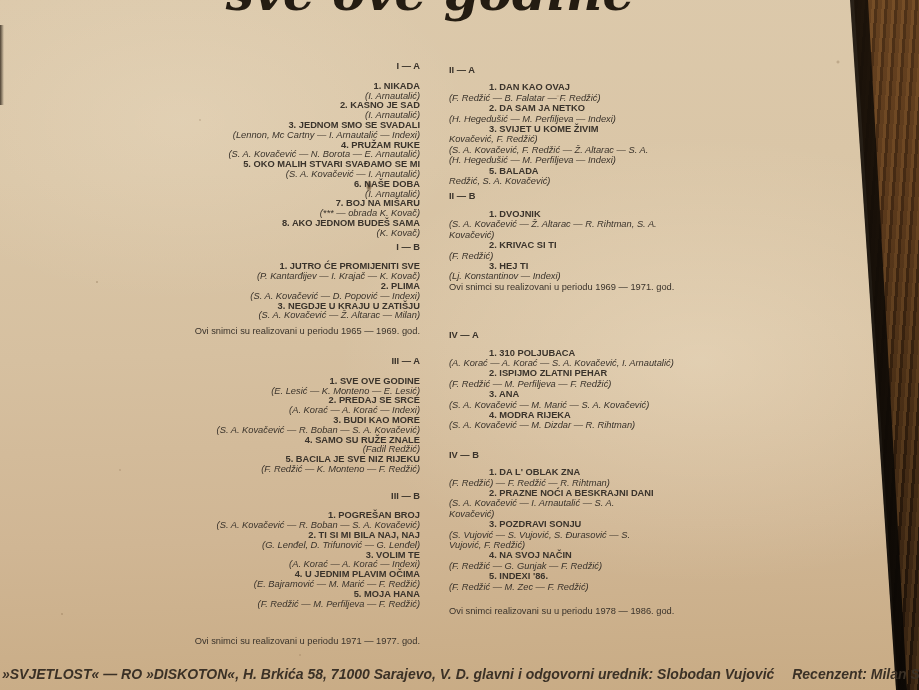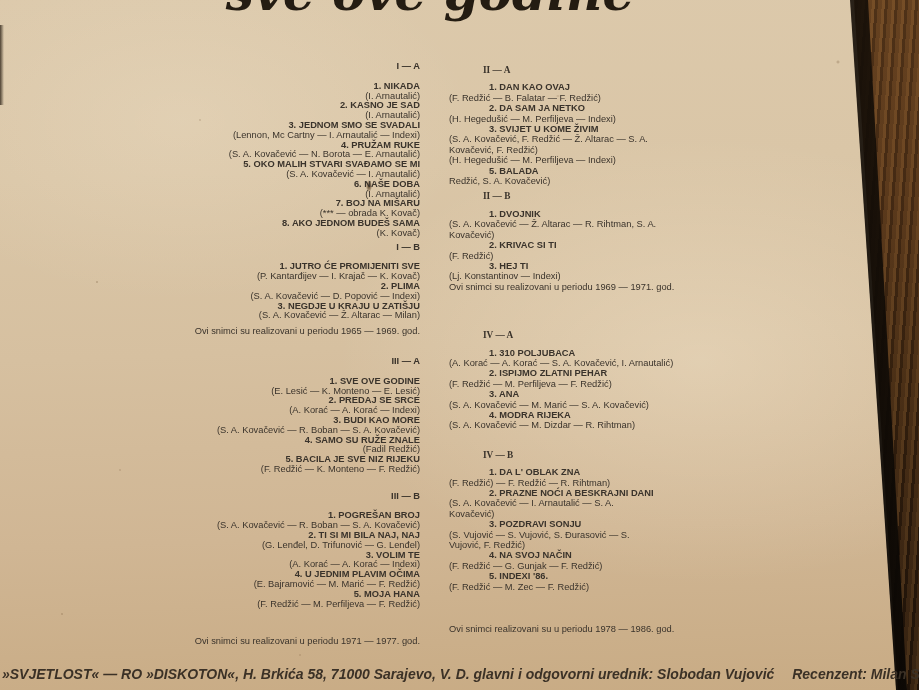--- a/index.html
+++ b/index.html
@@ -45,35 +45,35 @@
   }
   .album-title {
     position:absolute; top:-37px; left:30px; width:800px; text-align:center;
     font-family:"DejaVu Serif", serif; font-style:italic; font-weight:bold;
     font-size:50px; color:#241c12; white-space:nowrap;
   }
   .col { position:absolute; color:#3a332b; }
   .col .line, .col .hdr, .col .note { white-space:nowrap; }
   .col-left  { left:0;    top:62px; width:420px; text-align:right; font-size:9.3px; line-height:9.8px; }
   .col-right { left:449px; top:65px; width:345px; text-align:left; font-size:9.3px; line-height:10.4px; }
-  .hdr { font-weight:bold;padding-left:34px; }
+  .hdr { font-weight:bold; }
   .col-left  .hdr { margin-bottom:10px; }
-  .col-right .hdr { margin-bottom:7px;font-family:Liberation Serif, serif; }
+  .col-right .hdr { margin-bottom:7px; }
   .line.title { font-weight:bold;padding-left:40px; }
-  .line.credit { font-weight:normal; }
+  .line.credit { font-weight:normal;font-style:italic; }
   .note { margin-top:6px; }
   .col-left  .section:nth-of-type(2) { margin-top:4px; }
   .col-left  .section:nth-of-type(3) { margin-top:20px; }
   .col-left  .section:nth-of-type(4) { margin-top:17px; }
   .col-left  .section:nth-of-type(4) .note { margin-top:28px; }
   .col-right .section:nth-of-type(2) { margin-top:5px; }
   .col-right .section:nth-of-type(2) .note { margin-top:0; }
   .col-right .section:nth-of-type(3) { margin-top:38px; }
   .col-right .section:nth-of-type(4) { margin-top:19px; }
-  .col-right .section:nth-of-type(4) .note { margin-top:32px; }
+  .col-right .section:nth-of-type(4) .note { margin-top:14px; }
   .footer {
     position:absolute; left:2px; top:666px; width:915px;
     font-style:italic; font-weight:bold; font-size:14px;
     color:#3b3126; white-space:nowrap;
   }
   .footer .seg2 { margin-left:14px; }
   .footer .seg3 { margin-left:22px; }
 </style>
 </head>
 <body>
@@ -199,23 +199,23 @@
   <div class="line title">1. DAN KAO OVAJ</div>
 
   <div class="line credit">(F. Redžić — B. Falatar — F. Redžić)</div>
 
   <div class="line title">2. DA SAM JA NETKO</div>
 
   <div class="line credit">(H. Hegedušić — M. Perfiljeva — Indexi)</div>
 
   <div class="line title">3. SVIJET U KOME ŽIVIM</div>
 
+  <div class="line credit">Kovačević, F. Redžić)</div>
+
   <div class="line credit">(S. A. Kovačević, F. Redžić — Ž. Altarac — S. A.</div>
-
-  <div class="line credit">Kovačević, F. Redžić)</div>
 
 
   <div class="line credit">(H. Hegedušić — M. Perfiljeva — Indexi)</div>
 
   <div class="line title">5. BALADA</div>
 
 
   <div class="line credit">Redžić, S. A. Kovačević)</div>
 </div>
 

